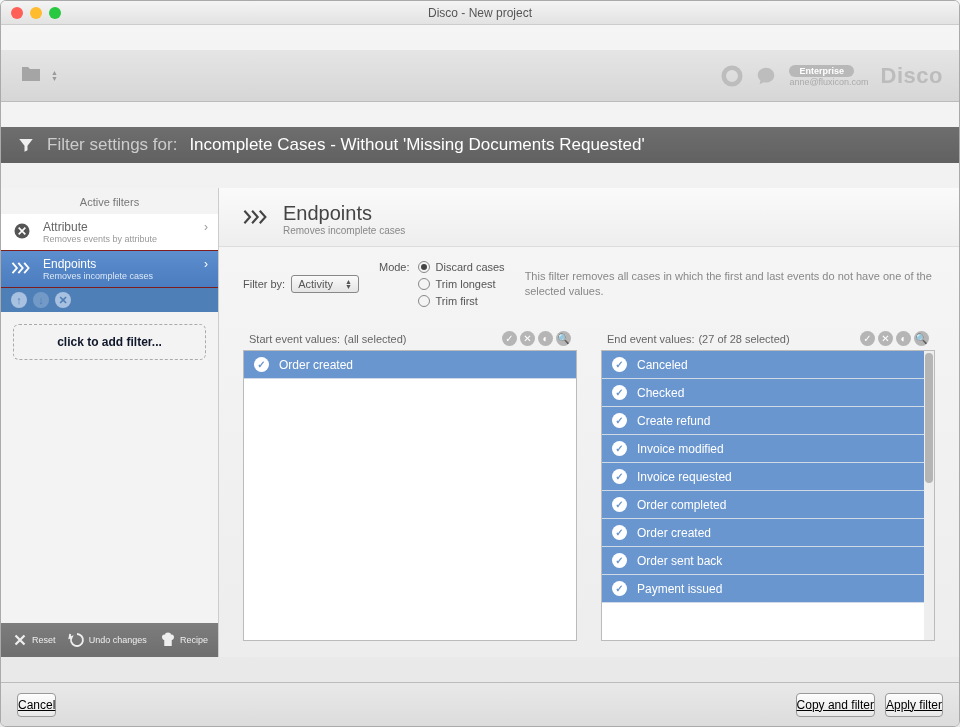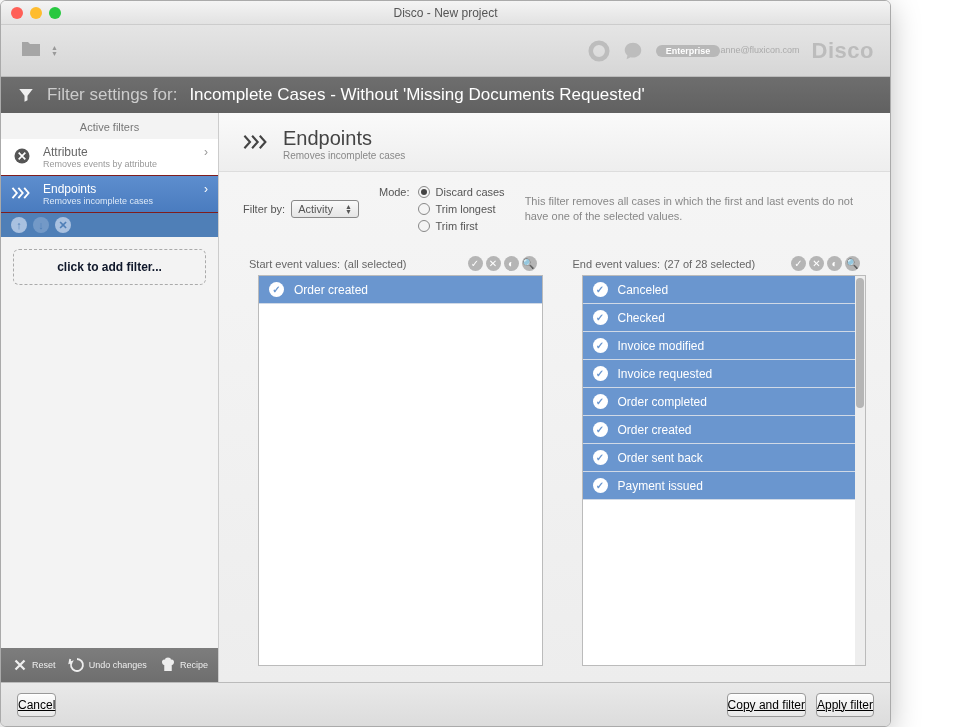--- a/index.html
+++ b/index.html
@@ -1,29 +1,29 @@
 <!DOCTYPE html>
 <html><head>
 <meta charset="utf-8">
 <style>
 * { margin: 0; padding: 0; box-sizing: border-box; font-family: "Helvetica Neue", Helvetica, Arial, sans-serif; }
 body { background: #fff; display: flex; align-items: flex-start; justify-content: flex-start; }
-.window { width: 891px; height: 727px; background: linear-gradient(#f5f5f5, #e8e8e8); border: 1px solid #aaa; border-radius: 6px; box-shadow: 0 8px 30px rgba(0,0,0,0.25); display: flex; flex-direction: column; overflow: hidden; }
+.window { width: 960px; height: 727px; background: linear-gradient(#f5f5f5, #e8e8e8); border: 1px solid #aaa; border-radius: 6px; box-shadow: 0 8px 30px rgba(0,0,0,0.25); display: flex; flex-direction: column; overflow: hidden; gap: 25px; }
 .titlebar { height: 24px; display: flex; align-items: center; padding: 0 10px; background: linear-gradient(#f4f4f4,#e2e2e2); border-bottom: 1px solid #ccc; position: relative; }
 .traffic { display: flex; gap: 7px; }
 .tbtn { width: 12px; height: 12px; border-radius: 50%; }
 .tbtn.red{background:#ff5f57;} .tbtn.yellow{background:#febc2e;} .tbtn.green{background:#28c840;}
 .titletext { position:absolute; left:0; right:0; text-align:center; font-size:12px; color:#555;}
 .toolbar{ height:52px; background: linear-gradient(#e5e5e5,#d6d6d6); border-bottom:1px solid #bbb; display:flex; align-items:center; padding:0 16px; justify-content:space-between;}
 .toolbar-left{display:flex;align-items:center;gap:6px;color:#8f8f8f;}
 .folder-icon svg{width:28px;height:24px;fill:#a5a5a5;}
 .sort-arrows{display:flex;flex-direction:column;font-size:7px;color:#999;line-height:6px;}
 .toolbar-right{display:flex;align-items:center;gap:12px;color:#999;}
 .donut,.chat-bubble{width:22px;height:22px;fill:#bdbdbd;}
-.badge-group{display:flex;flex-direction:row;align-items:flex-start;}
+.badge-group{display:flex;flex-direction:column;align-items:flex-start;}
 .badge{background:#b8b8b8;color:#fff;font-size:9px;padding:1px 10px;border-radius:8px;font-weight:bold;}
 .email{font-size:9px;color:#aaa;}
 .logo{font-size:22px;font-weight:600;color:#bcbcbc;letter-spacing:0.5px;}
 .filterbar{height:36px;background:linear-gradient(#6e6e6e,#616161);display:flex;align-items:center;padding:0 16px;color:#ddd;font-size:17px;gap:12px;}
 .funnel-icon{width:18px;height:18px;fill:#eee;}
 .filterlabel{color:#ccc;}
 .filtername{color:#fff;}
 .content{flex:1;display:flex;min-height:0;}
 .sidebar{width:218px;background:#f3f3f3;display:flex;flex-direction:column;border-right:1px solid #ccc;}
 .sb-header{text-align:center;font-size:11px;color:#777;padding:8px 0 6px;}
@@ -55,21 +55,21 @@
 .radio-row{display:flex;align-items:center;gap:6px;cursor:pointer;}
 .radio{width:12px;height:12px;border:1px solid #888;border-radius:50%;display:flex;align-items:center;justify-content:center;}
 .radio.sel::after{content:"";width:6px;height:6px;background:#444;border-radius:50%;}
 .help-text{flex:1;font-size:11px;color:#888;line-height:1.4;}
 .panels{flex:1;display:flex;gap:24px;padding:6px 24px 16px;min-height:0;}
 .panel{flex:1;display:flex;flex-direction:column;min-height:0;}
 .panel-header{display:flex;align-items:center;justify-content:space-between;padding:4px 6px;font-size:11px;color:#666;}
 .ph-left{display:flex;gap:4px;}
 .ph-right{display:flex;gap:3px;}
 .circ-ico{width:15px;height:15px;border-radius:50%;background:#b5b5b5;color:#fff;font-size:10px;display:flex;align-items:center;justify-content:center;cursor:pointer;}
-.listbox{flex:1;background:#fff;border:1px solid #bbb;overflow-y:auto;position:relative;margin-left:15px;}
+.listbox{flex:1;background:#fff;border:1px solid #bbb;overflow-y:auto;position:relative;}
 .listrow{display:flex;align-items:center;gap:10px;padding:6px 10px;font-size:12px;border-bottom:1px solid #d0d9e6;cursor:pointer;}
 .listrow.sel{background:#6a96cf;color:#fff;}
 .listrow.unsel{background:#fff;color:#555;}
 .check{width:15px;height:15px;border-radius:50%;display:flex;align-items:center;justify-content:center;font-size:10px;}
 .listrow.sel .check{background:#fff;color:#6a96cf;}
 .listrow.unsel .check{background:#b5b5b5;color:#fff;}
 .listrow.sel .check::before{content:"✓";font-weight:bold;}
 .listrow.unsel .check::before{content:"✕";font-weight:bold;}
 .footer{height:44px;background:linear-gradient(#e9e9e9,#dcdcdc);border-top:1px solid #bbb;display:flex;align-items:center;justify-content:space-between;padding:0 16px;}
 .btn-std{background:linear-gradient(#fdfdfd,#e8e8e8);border:1px solid #999;border-radius:4px;padding:4px 0;font-size:12px;cursor:pointer;box-shadow:0 1px 0 #fff inset;text-decoration:underline;}
@@ -271,20 +271,24 @@
           <div class="listrow sel">
                 <div class="check"></div>
                 <span>Canceled</span>
               </div>
               <div class="listrow sel">
                 <div class="check"></div>
                 <span>Checked</span>
               </div>
               <div class="listrow sel">
                 <div class="check"></div>
+                <span>Create refund</span>
+              </div>
+              <div class="listrow sel">
+                <div class="check"></div>
                 <span>Invoice modified</span>
               </div>
               <div class="listrow sel">
                 <div class="check"></div>
                 <span>Invoice requested</span>
               </div>
               <div class="listrow sel">
                 <div class="check"></div>
                 <span>Order completed</span>
               </div>

